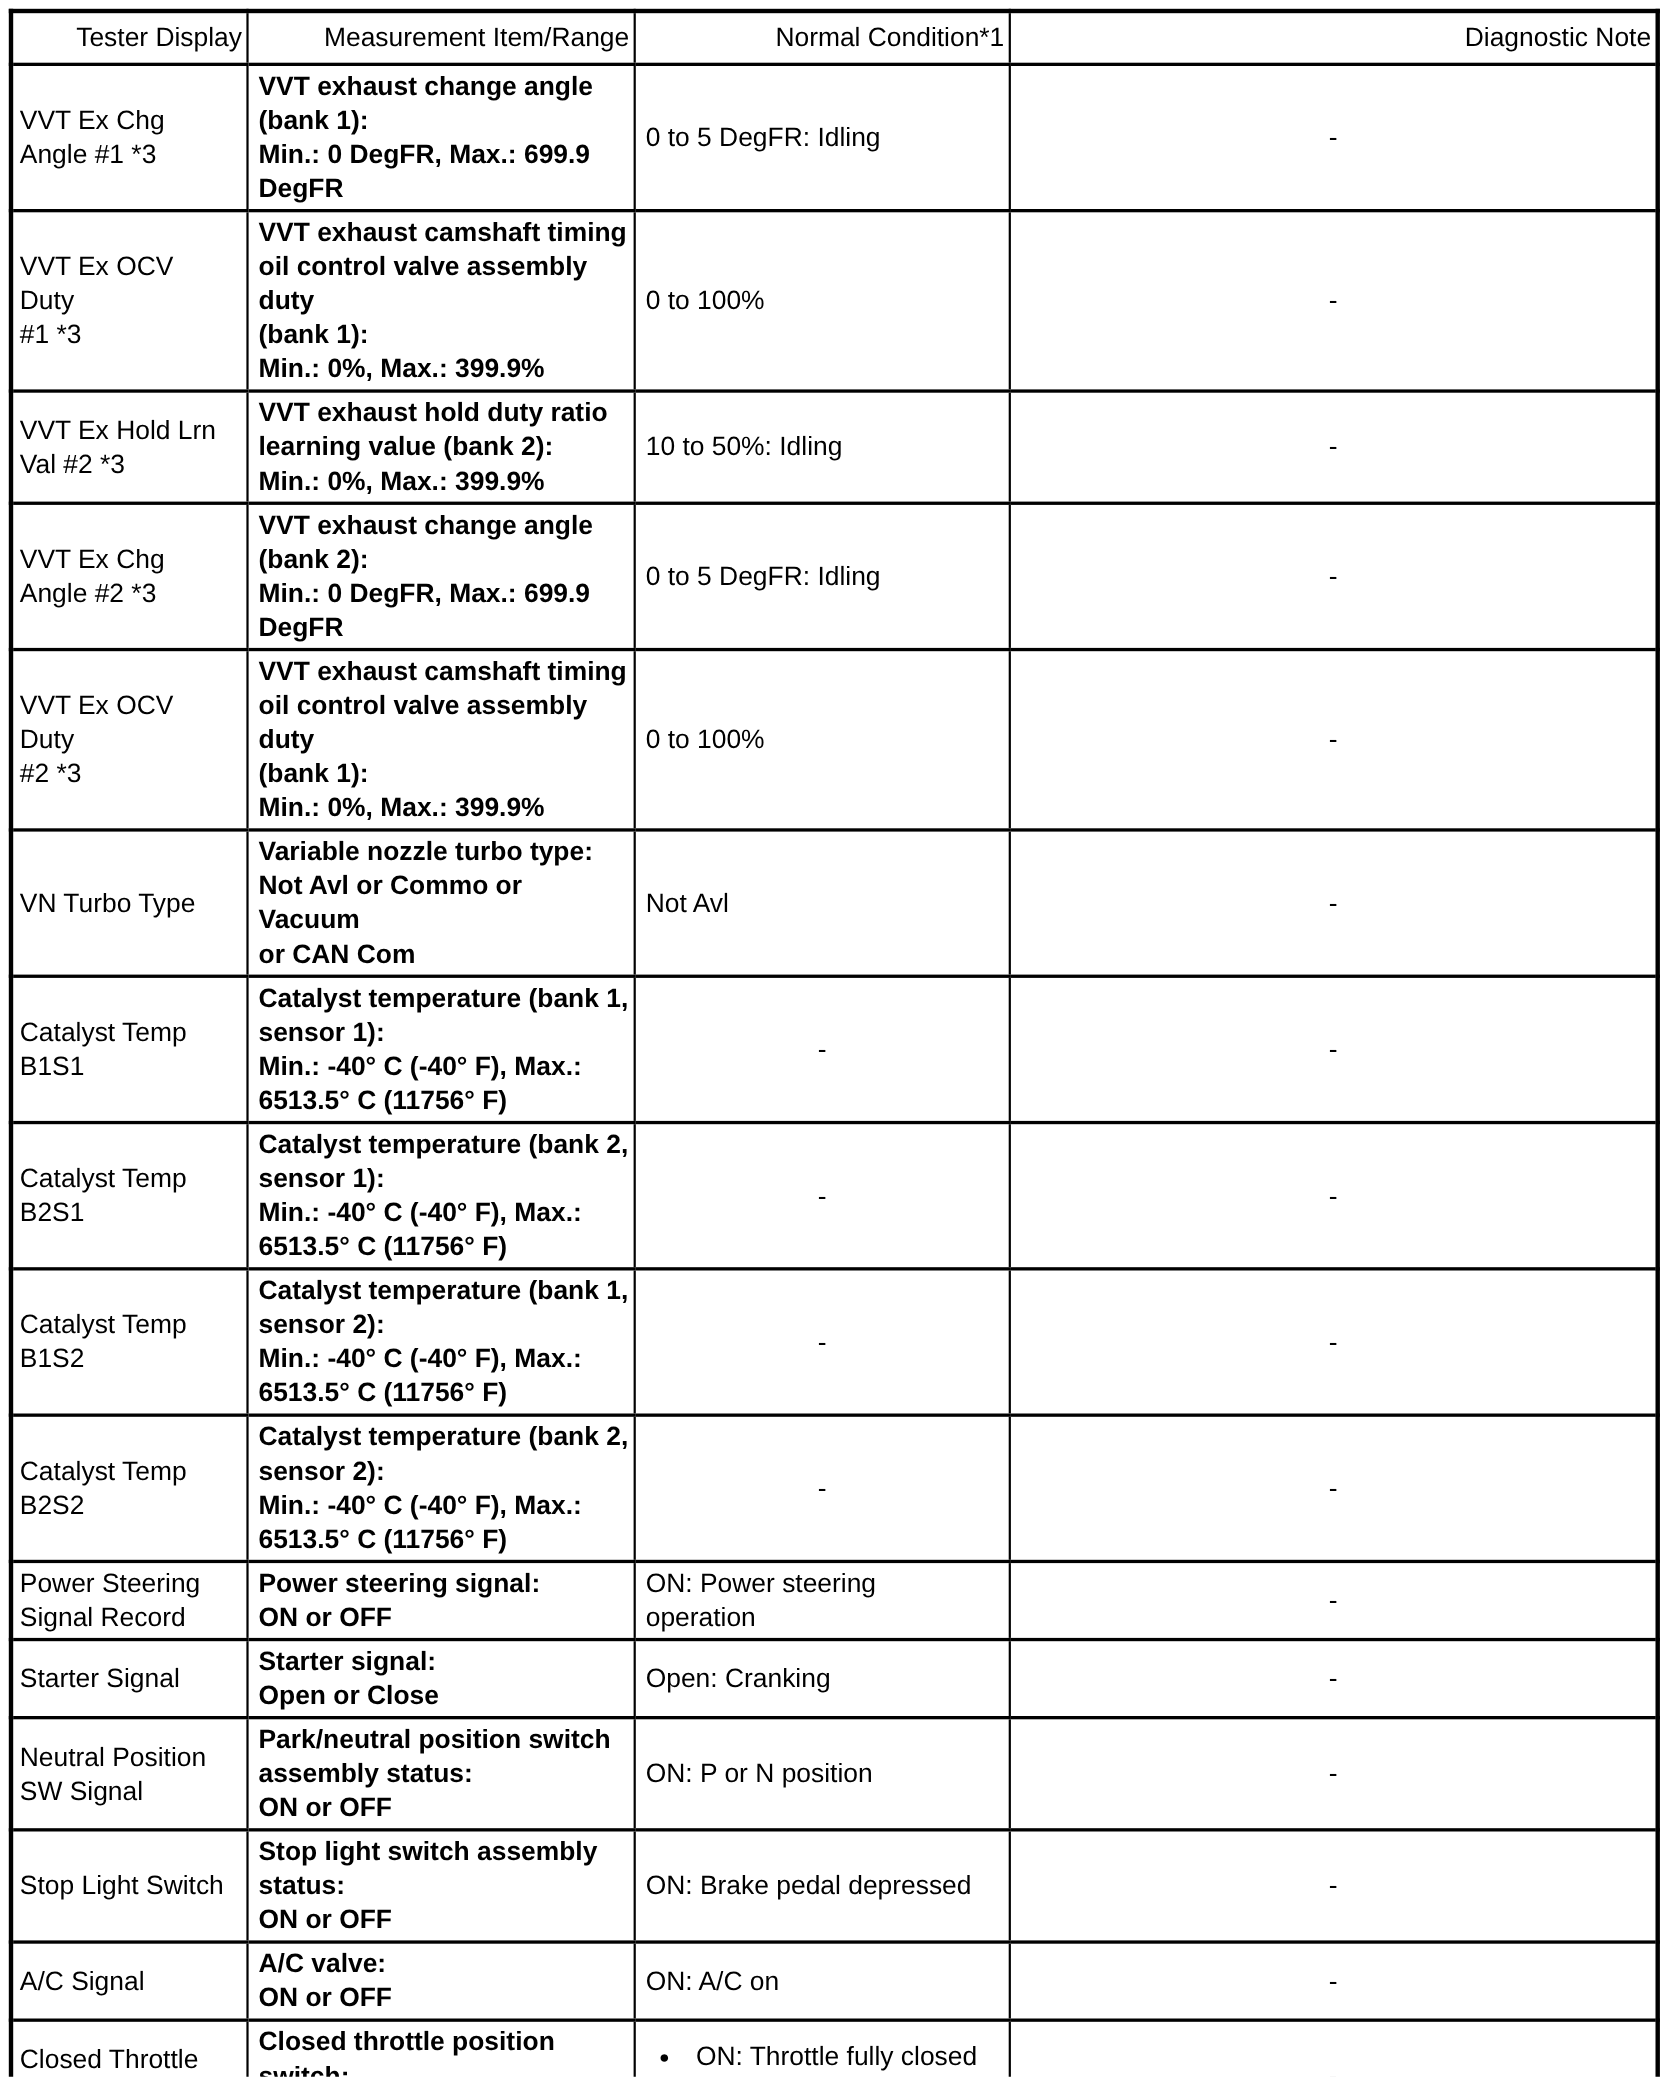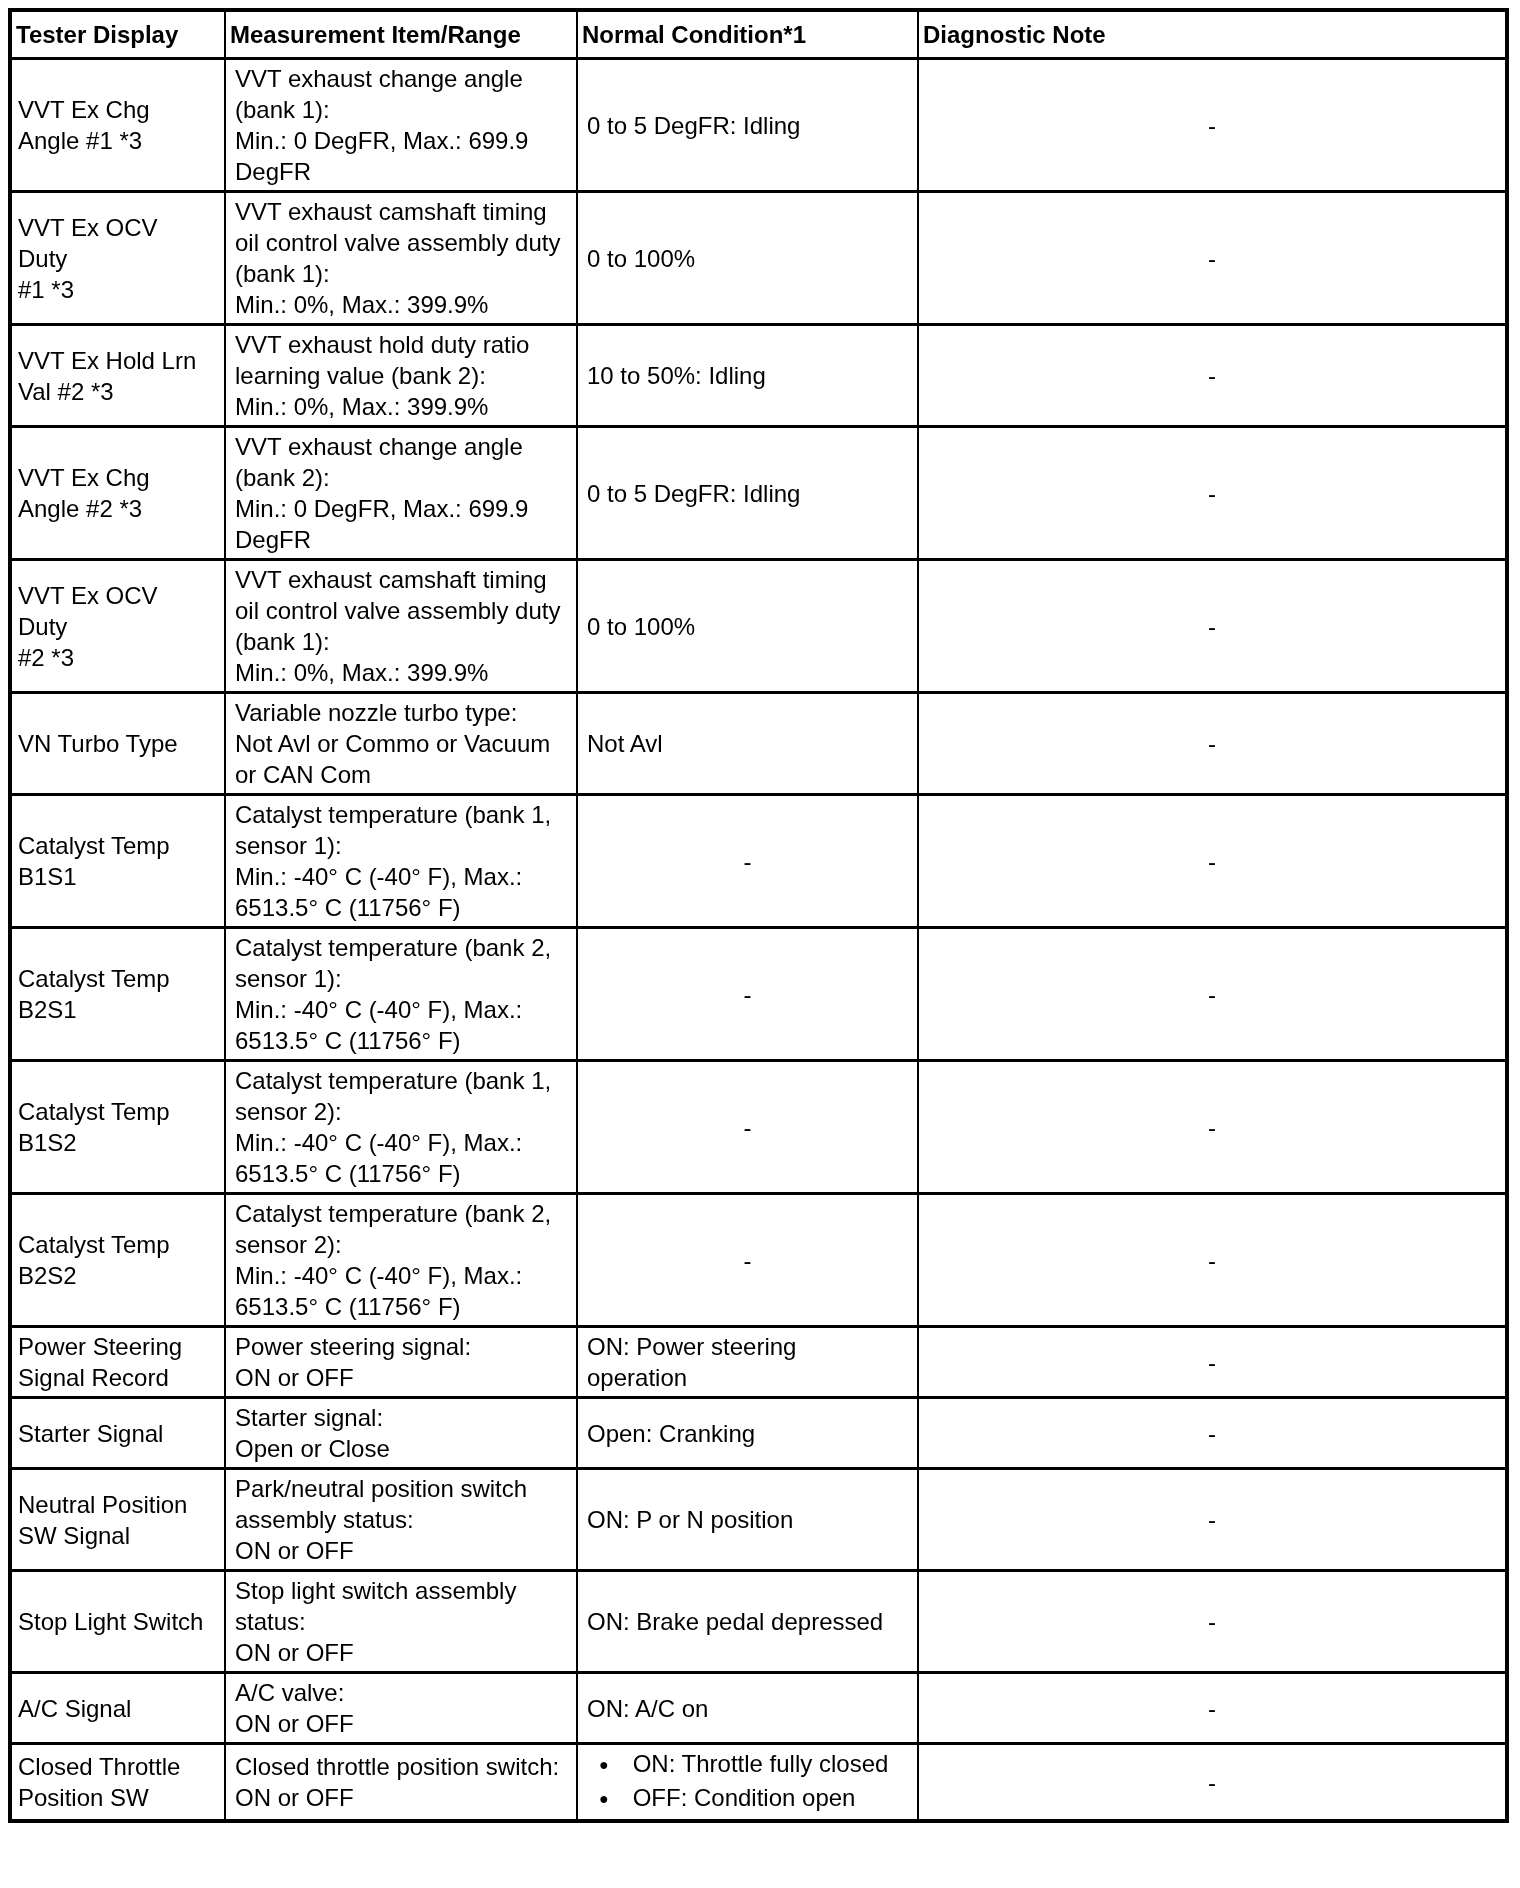--- a/index.html
+++ b/index.html
@@ -36,32 +36,33 @@
     border: 2px solid #000000;
     border-top-width: 3px;
     border-bottom-width: 3px;
     vertical-align: middle;
     text-align: left;
     white-space: pre-line;
     overflow: hidden;
     padding: 3px 8px;
   }
   th {
-    font-weight: bold;
-    text-align: left;
+    font-weight: normal;
+    text-align: right;
     white-space: nowrap;
     padding: 7px 4px;
   }
   td.col-tester {
     padding-left: 6px;
     padding-right: 15px;
   }
   td.col-measure {
     padding-left: 9px;
     padding-right: 4px;
+    font-weight: bold;
   }
   td.col-normal {
     padding-left: 9px;
     padding-right: 4px;
   }
   td.dash {
     text-align: center;
     padding-left: 4px;
     padding-right: 4px;
   }

